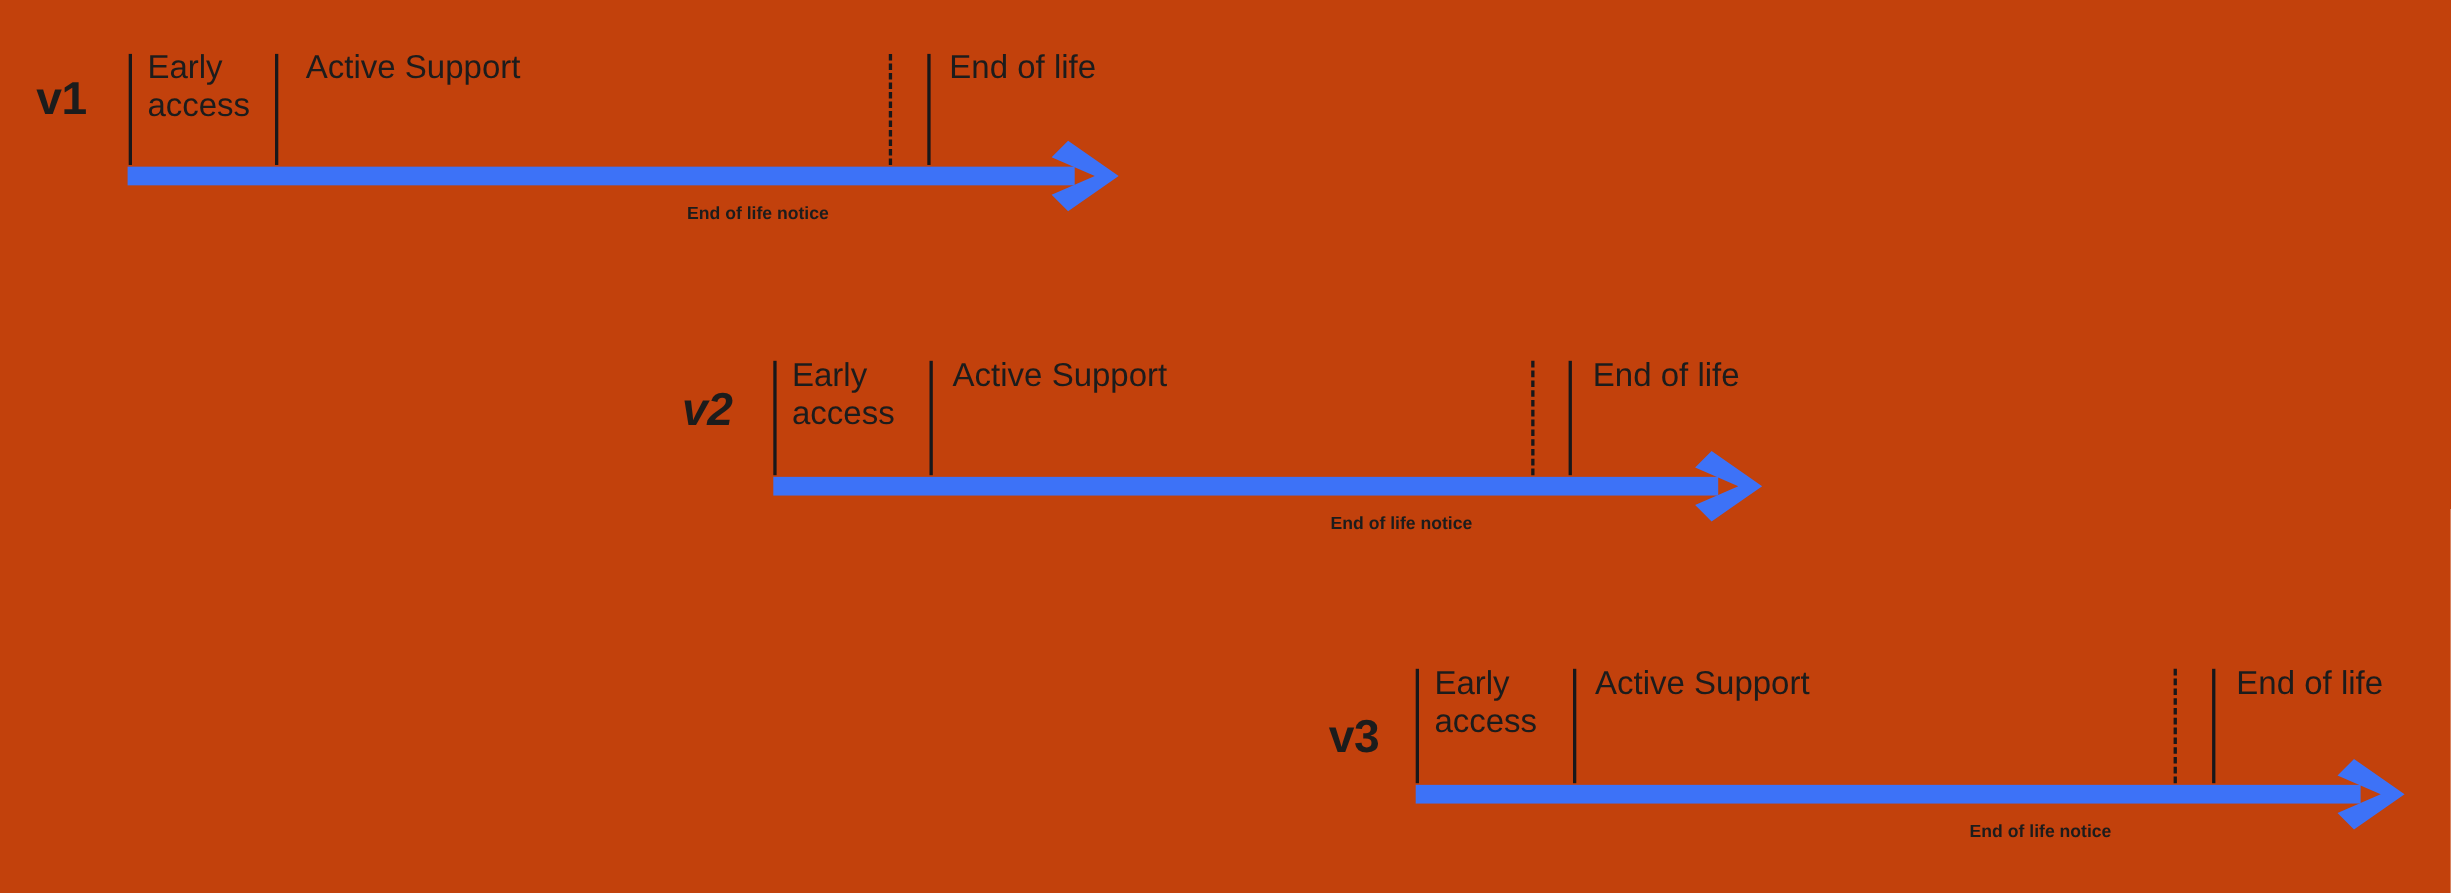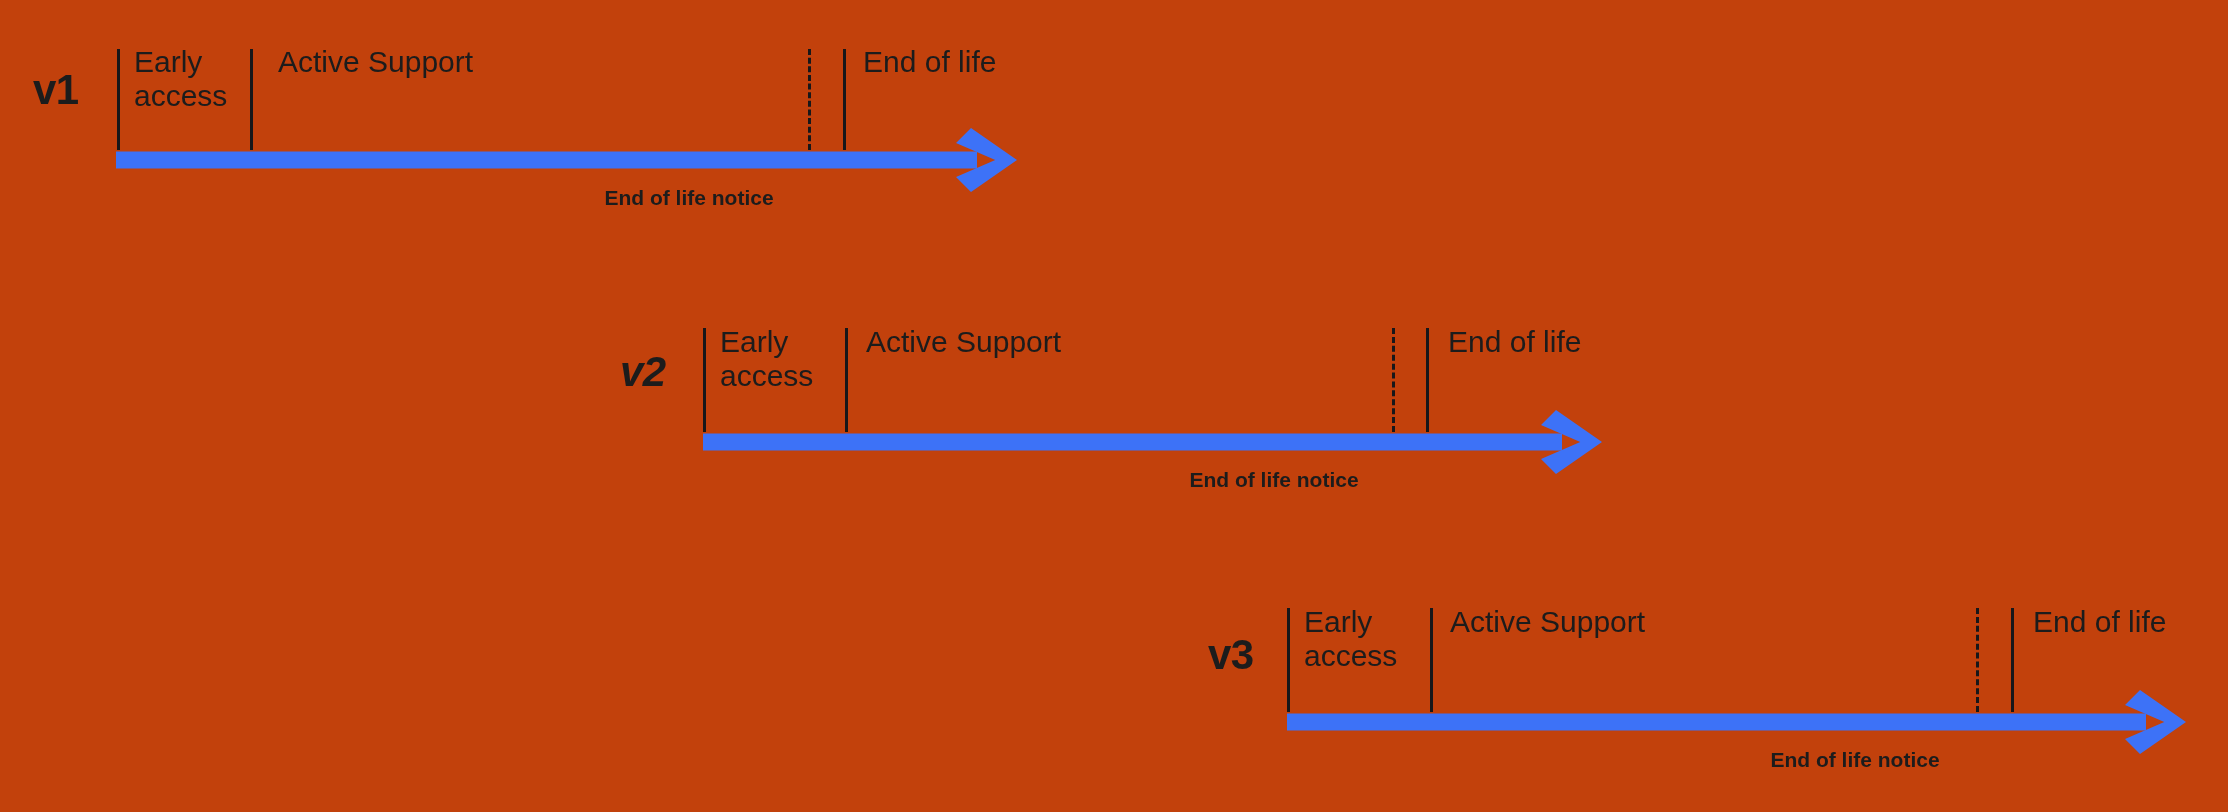--- a/index.html
+++ b/index.html
@@ -58,21 +58,21 @@
   
   .timeline-arrow {
     position: absolute;
     display: block;
     overflow: visible;
   }
 
   
   .bar-caption {
     position: absolute;
-    font-size: 21px;
+    font-size: 16px;
     font-weight: 700;
     color: #1c1c1c;
     white-space: nowrap;
     transform: translateX(-50%);
   }
 </style>
 </head>
 <body>
 
 <div id="canvas">
@@ -97,21 +97,21 @@
     <div class="divider" style="left: 1426px; top: 328px; height: 104px;"></div>
     <div class="phase-label" style="left: 720px; top: 325px;">Early
 access</div>
     <div class="phase-label" style="left: 866px; top: 325px;">Active Support</div>
     <div class="phase-label" style="left: 1448px; top: 325px;">End of life</div>
     <svg class="timeline-arrow" width="901" height="64" viewBox="0 0 901 64" style="left: 703px; top: 409.5px;">
       <rect x="0" y="23.5" width="859" height="17" fill="#3d72f7"></rect>
       <path d="M 853 0 L 899 32 L 853 64 L 838 49 L 877.25 32 L 838 15 Z" fill="#3d72f7"></path>
     </svg>
     <div class="bar-caption" style="left: 1274px; top: 468px;">End of life notice</div>
-    <div class="version-label" style="left: 1208px; top: 655px;">v3</div>
+    <div class="version-label" style="left: 1208px; top: 670px;">v3</div>
     <div class="divider" style="left: 1287px; top: 608px; height: 104px;"></div>
     <div class="divider" style="left: 1430px; top: 608px; height: 104px;"></div>
     <div class="divider dashed" style="left: 1976px; top: 608px; height: 104px;"></div>
     <div class="divider" style="left: 2011px; top: 608px; height: 104px;"></div>
     <div class="phase-label" style="left: 1304px; top: 605px;">Early
 access</div>
     <div class="phase-label" style="left: 1450px; top: 605px;">Active Support</div>
     <div class="phase-label" style="left: 2033px; top: 605px;">End of life</div>
     <svg class="timeline-arrow" width="901" height="64" viewBox="0 0 901 64" style="left: 1287px; top: 689.5px;">
       <rect x="0" y="23.5" width="859" height="17" fill="#3d72f7"></rect>

